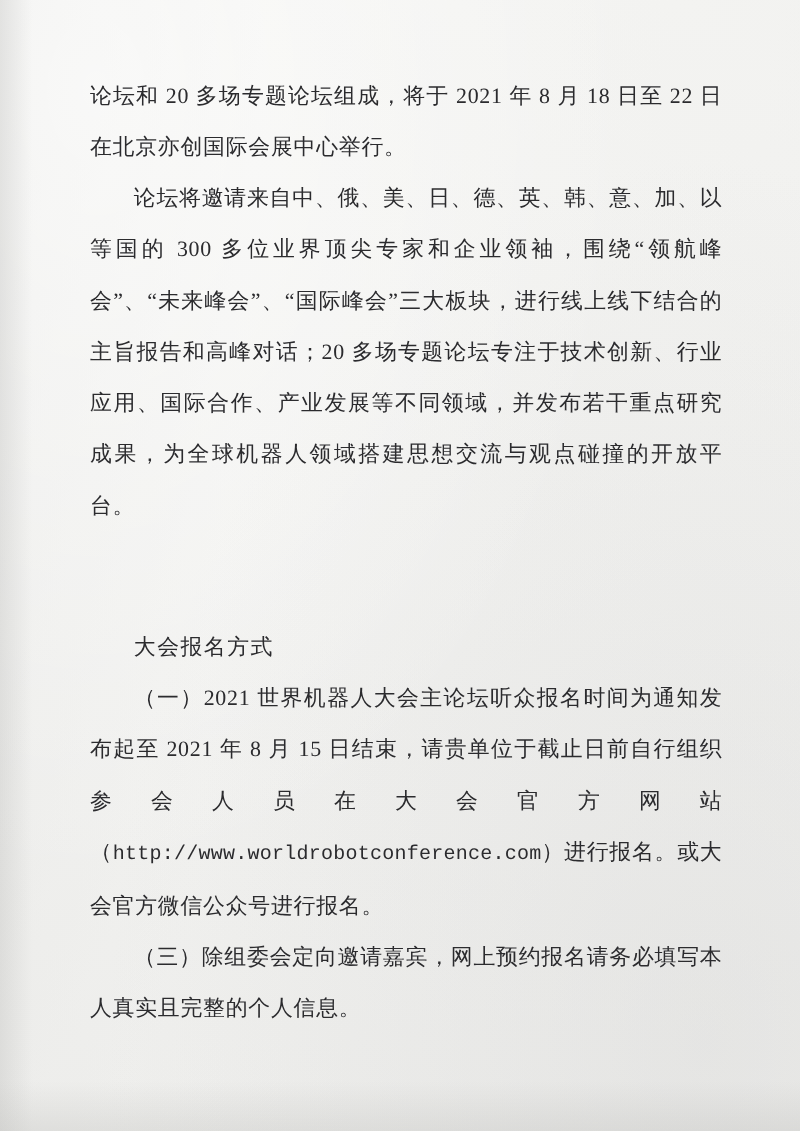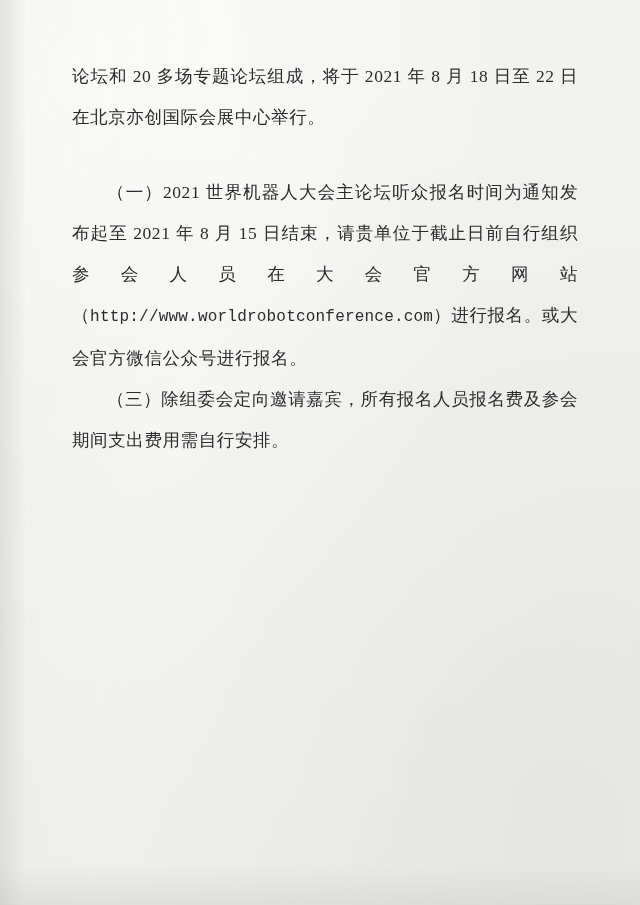--- a/index.html
+++ b/index.html
@@ -85,23 +85,25 @@
 <body>
 
 <div class="page">
   <div class="edge-left"></div>
   <div class="edge-bottom"></div>
 
   <div class="content">
 
     <p class="cont">论坛和 20 多场专题论坛组成，将于 2021 年 8 月 18 日至 22 日在北京亦创国际会展中心举行。</p>
 
+    <p class="indent">论坛将邀请来自中、俄、美、日、德、英、韩、意、加、以等国的 300 多位业界顶尖专家和企业领袖，围绕“领航峰会”、“未来峰会”、“国际峰会”三大板块，进行线上线下结合的主旨报告和高峰对话；20 多场专题论坛专注于技术创新、行业应用、国际合作、产业发展等不同领域，并发布若干重点研究成果，为全球机器人领域搭建思想交流与观点碰撞的开放平台。</p>
 
     <div class="gap-lg"></div>
 
+    <p class="heading">大会报名方式</p>
 
     <p class="indent"><span>（一）</span><span>2021 世界机器人大会主论坛听众报名时间为通知发布起至 2021 年 8 月 15 日结束，请贵单位于截止日前自行组织参会人员在大会官方网站</span><span>（</span><span class="url">http://www.worldrobotconference.com</span><span>）</span><span>进行报名。或大会官方微信公众号进行报名。</span></p>
 
 
-    <p class="indent"><span>（三）</span><span>除组委会定向邀请嘉宾，所有报名人员报名费及参会期间支出费用需自行安排。</span></p>
+    <p class="indent"><span>（三）</span><span>除组委会定向邀请嘉宾，网上预约报名请务必填写本人真实且完整的个人信息。</span></p>
 
   </div>
 </div>
 
 </body></html>

